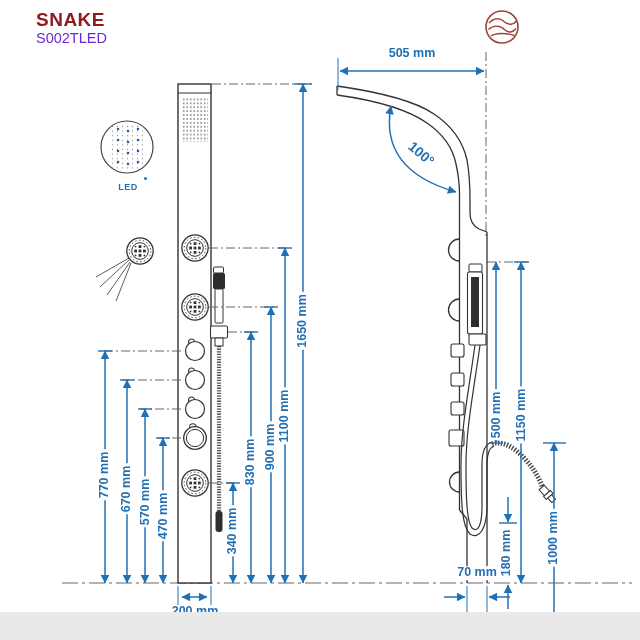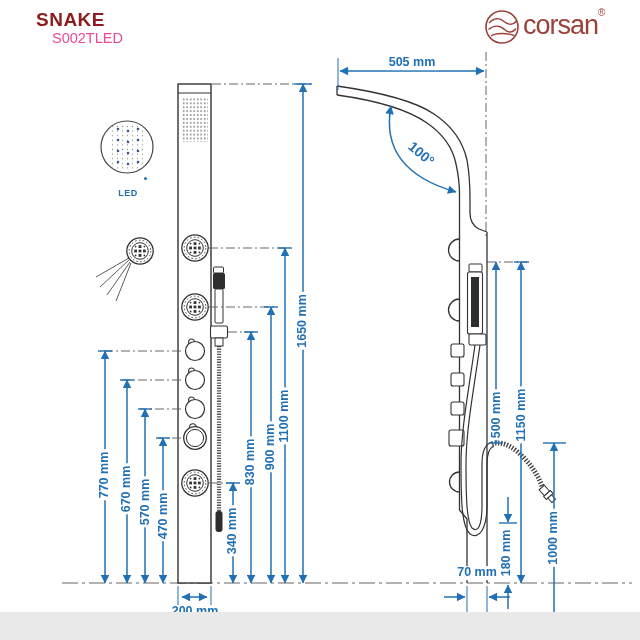--- a/index.html
+++ b/index.html
@@ -26,22 +26,22 @@
     line-height:1.1;
   }
   .lbl.v{transform:translate(-50%,-50%) rotate(-90deg);}
   .lbl.ang{transform:translate(-50%,-50%) rotate(40deg);font-size:14px;background:transparent;}
   .lbl.small{font-size:9px;letter-spacing:.5px;background:transparent;}
   .product-title{
     position:absolute;left:36px;top:9px;
     font:700 19px "Liberation Sans",sans-serif;color:var(--title-red);letter-spacing:.5px;
   }
   .product-model{
-    position:absolute;left:52px;top:30px;
-    font:400 14.5px "Liberation Sans",sans-serif;color:#ec4899;
+    position:absolute;left:36px;top:30px;
+    font:400 14.5px "Liberation Sans",sans-serif;color:#6d28d9;
   }
   .brand{position:absolute;left:484px;top:9px;width:130px;height:40px;}
   .brand-text{
     position:absolute;left:39px;top:1px;
     font:400 27px "Liberation Sans",sans-serif;color:var(--brand-red);letter-spacing:-1px;
   }
   .brand-reg{
     position:absolute;left:114px;top:-2px;
     font:400 10px "Liberation Sans",sans-serif;color:var(--brand-red);
   }
@@ -258,39 +258,35 @@
     <circle cx="502" cy="27" r="16"></circle>
     <path d="M 489,23 C 494,17.5 500,17.5 504,21.5 C 508.5,25.5 513.5,25 516.5,21" stroke-width="1.4"></path>
     <path d="M 488.5,29.5 C 494,24.5 500.5,25.5 504.5,29.5 C 508.5,33.5 513,32.5 516,28.5" stroke-width="1.4"></path>
     <path d="M 491,36 C 496,32.5 507,33 514.5,35.5" stroke-width="1.4"></path>
   </g>
 </svg>
 
   <div class="product-title">SNAKE</div>
   <div class="product-model">S002TLED</div>
 
-  <div class="brand">
-    <div class="brand-text">corsan</div>
-    <div class="brand-reg">®</div>
-  </div>
 
   <div class="lbl v" style="left:105px;top:475px">770 mm</div>
   <div class="lbl v" style="left:127px;top:489px">670 mm</div>
   <div class="lbl v" style="left:146px;top:502px">570 mm</div>
   <div class="lbl v" style="left:164px;top:516px">470 mm</div>
   <div class="lbl v" style="left:233px;top:531px">340 mm</div>
   <div class="lbl v" style="left:251px;top:462px">830 mm</div>
   <div class="lbl v" style="left:271px;top:447px">900 mm</div>
   <div class="lbl v" style="left:285px;top:416px">1100 mm</div>
   <div class="lbl v" style="left:303px;top:321px">1650 mm</div>
   <div class="lbl" style="left:195px;top:612px">200 mm</div>
-  <div class="lbl small" style="left:128px;top:194px">LED</div>
+  <div class="lbl small" style="left:128px;top:188px">LED</div>
   <div class="led-dot"></div>
 
-  <div class="lbl" style="left:412px;top:63px">505 mm</div>
+  <div class="lbl" style="left:412px;top:54px">505 mm</div>
   <div class="lbl ang" style="left:421px;top:154px">100°</div>
   <div class="lbl v" style="left:497px;top:415px">500 mm</div>
   <div class="lbl v" style="left:522px;top:415px">1150 mm</div>
   <div class="lbl v" style="left:507px;top:553px">180 mm</div>
   <div class="lbl v" style="left:554px;top:538px">1000 mm</div>
   <div class="lbl" style="left:477px;top:573px">70 mm</div>
 
 </div>
 
 </body></html>

